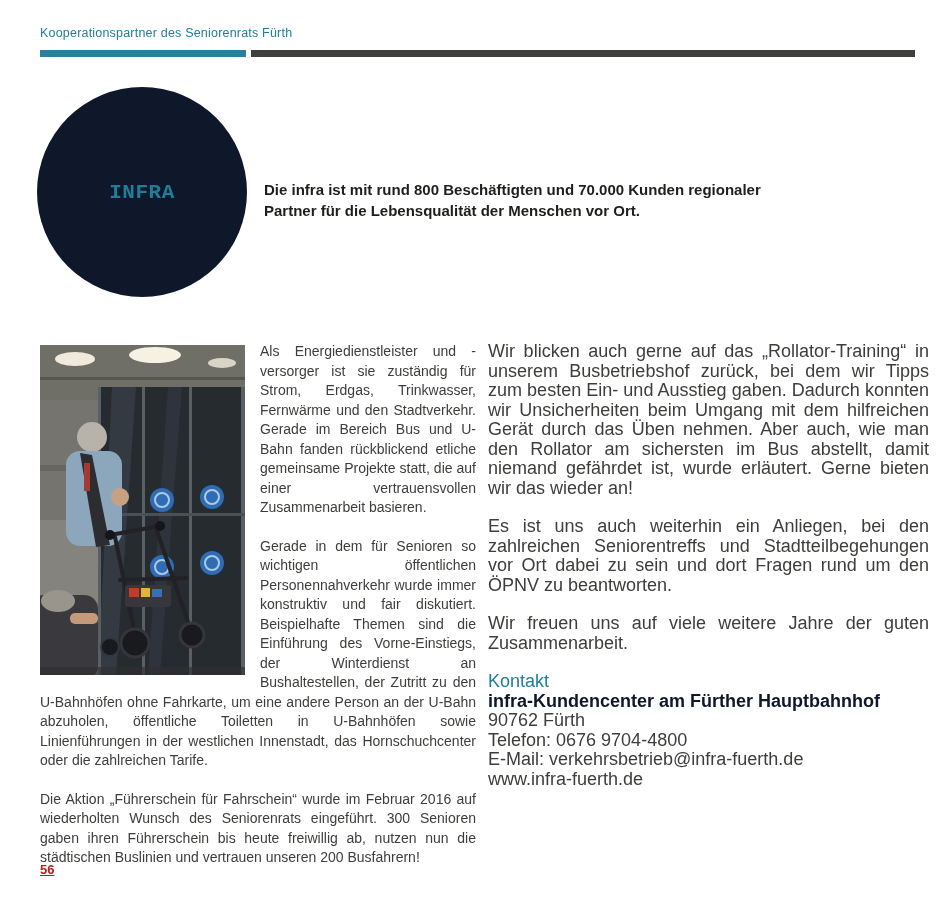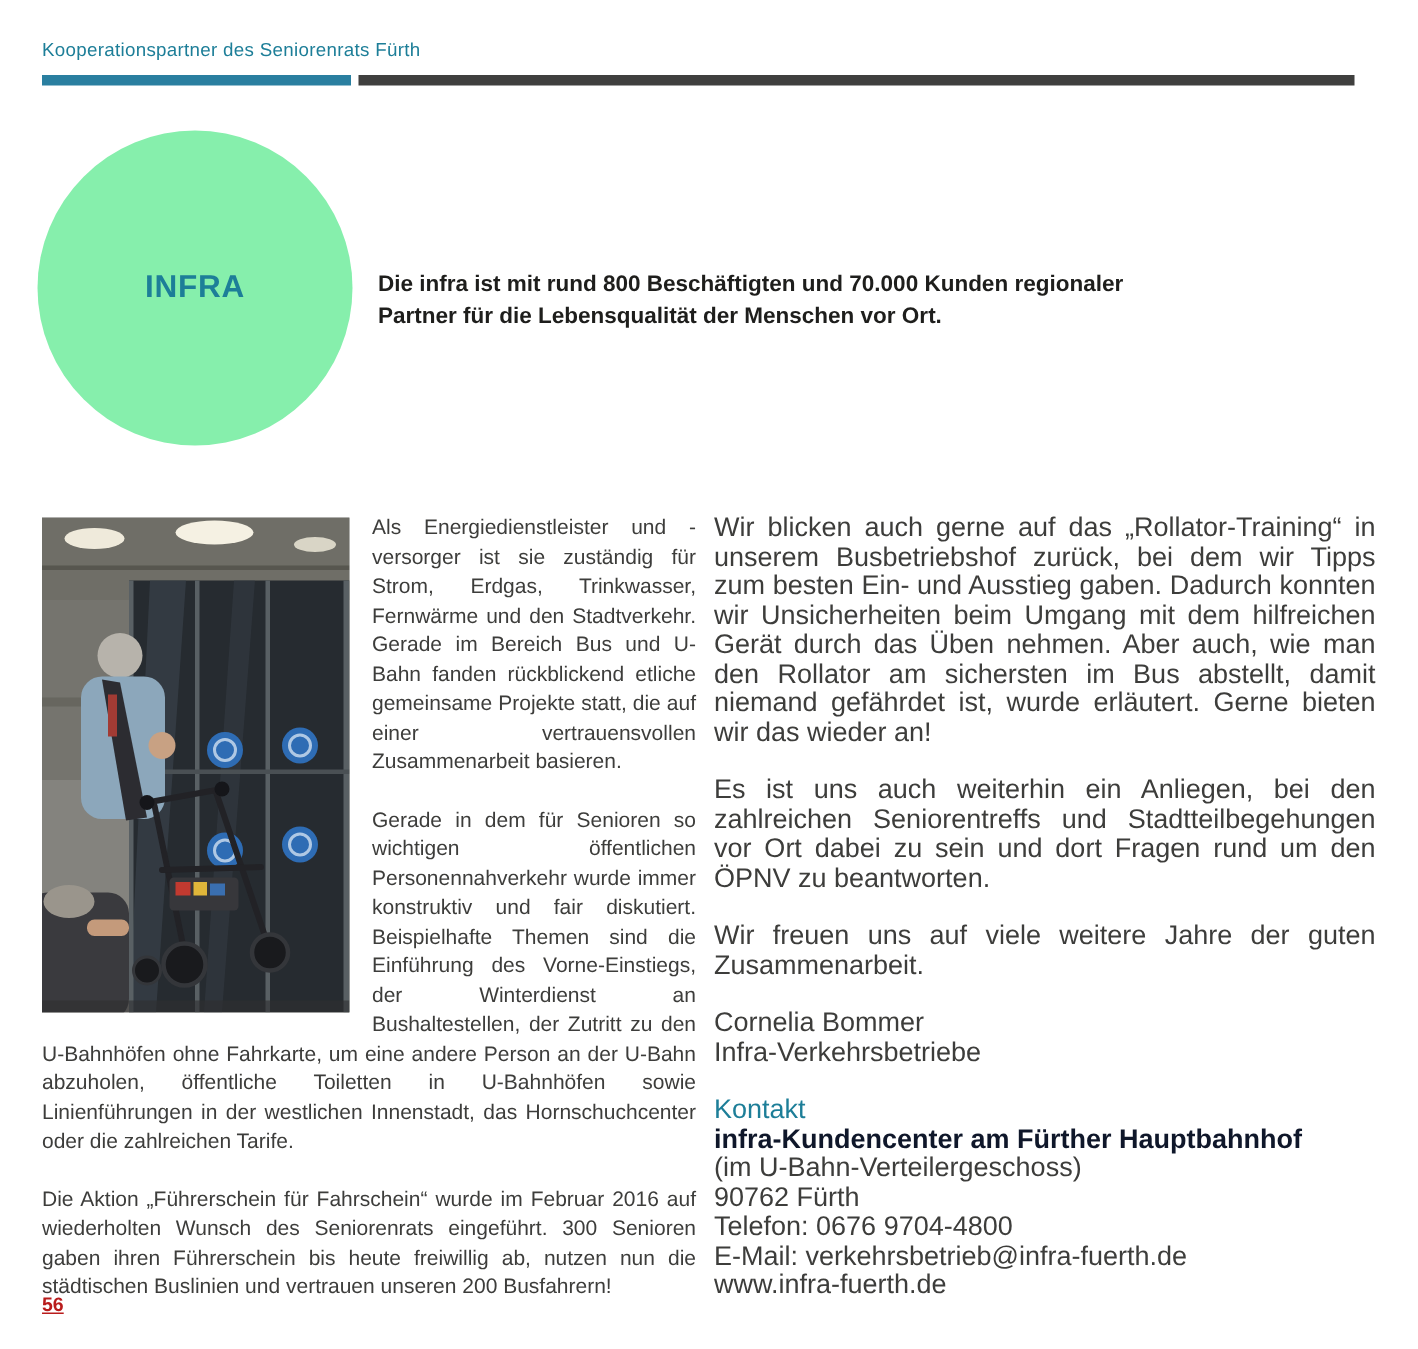--- a/index.html
+++ b/index.html
@@ -5,41 +5,41 @@
   * { box-sizing: border-box; }
   html, body { margin: 0; padding: 0; }
   body {
     width: 945px; height: 899px;
     background: #ffffff;
     font-family: "Liberation Sans", sans-serif;
     color: #3d3d3b;
     position: relative;
     overflow: hidden;
   }
-  .page { position: relative; width: 931px; height: 899px; }
+  .page { position: relative; width: 931px; height: 899px; margin-left: 12px; }
 
   
   .kicker {
     position: absolute; left: 28px; top: 26px;
     font-size: 12.5px; letter-spacing: 0.2px;
     color: #1d7e98;
   }
   .rule {
     position: absolute; left: 28px; top: 50px; right: 28px;
     height: 7px; display: flex; gap: 5px;
   }
   .rule-accent { width: 206px; height: 7px; background: #2a7fa0; }
   .rule-dark { flex: 1; height: 7px; background: #3f3f3e; }
 
   
   .logo-circle {
     position: absolute; left: 25px; top: 87px;
     width: 210px; height: 210px; border-radius: 50%;
-    background: #86efac;
-    display: flex; align-items: center; justify-content: center;
+    background: #0f172a;
+    display: flex; align-items: center; justify-content: center; font-family: Liberation Mono, monospace;
   }
   .logo-text {
     font-size: 21px; font-weight: bold; letter-spacing: 0.5px;
     color: #1d7e98;
   }
 
   
   .intro {
     position: absolute; left: 252px; top: 179px; width: 535px;
     margin: 0;
@@ -162,29 +162,24 @@
     <p>Als Energiedienstleister und -versorger ist sie zuständig für Strom, Erdgas, Trinkwasser, Fernwärme und den Stadtverkehr. Gerade im Bereich Bus und U-Bahn fanden rückblickend etliche gemeinsame Projekte statt, die auf einer vertrauensvollen Zusammenarbeit basieren.</p>
     <p>Gerade in dem für Senioren so wichtigen öffentlichen Personennahverkehr wurde immer konstruktiv und fair diskutiert. Beispielhafte Themen sind die Einführung des Vorne-Einstiegs, der Winterdienst an Bushaltestellen, der Zutritt zu den U-Bahnhöfen ohne Fahrkarte, um eine andere Person an der U-Bahn abzuholen, öffentliche Toiletten in U-Bahnhöfen sowie Linienführungen in der westlichen Innenstadt, das Hornschuchcenter oder die zahlreichen Tarife.</p>
     <p>Die Aktion „Führerschein für Fahrschein“ wurde im Februar 2016 auf wiederholten Wunsch des Seniorenrats eingeführt. 300 Senioren gaben ihren Führerschein bis heute freiwillig ab, nutzen nun die städtischen Buslinien und vertrauen unseren 200 Busfahrern!</p>
   </div>
 
   <div class="body-right">
     <p>Wir blicken auch gerne auf das „Rollator-Training“ in unserem Busbetriebshof zurück, bei dem wir Tipps zum besten Ein- und Ausstieg gaben. Dadurch konnten wir Unsicherheiten beim Umgang mit dem hilfreichen Gerät durch das Üben nehmen. Aber auch, wie man den Rollator am sichersten im Bus abstellt, damit niemand gefährdet ist, wurde erläutert. Gerne bieten wir das wieder an!</p>
     <p>Es ist uns auch weiterhin ein Anliegen, bei den zahlreichen Seniorentreffs und Stadtteilbegehungen vor Ort dabei zu sein und dort Fragen rund um den ÖPNV zu beantworten.</p>
     <p>Wir freuen uns auf viele weitere Jahre der guten Zusammenarbeit.</p>
 
-    <div class="sig">
-      <div>Cornelia Bommer</div>
-      <div>Infra-Verkehrsbetriebe</div>
-    </div>
 
     <div class="contact">
       <div class="contact-heading">Kontakt</div>
       <div class="contact-org">infra-Kundencenter am Fürther Hauptbahnhof</div>
-      <div>(im U-Bahn-Verteilergeschoss)</div>
       <div>90762 Fürth</div>
       <div>Telefon: 0676 9704-4800</div>
       <div>E-Mail: verkehrsbetrieb@infra-fuerth.de</div>
       <div>www.infra-fuerth.de</div>
     </div>
   </div>
 
   <div class="page-number">56</div>
 
 </div>

